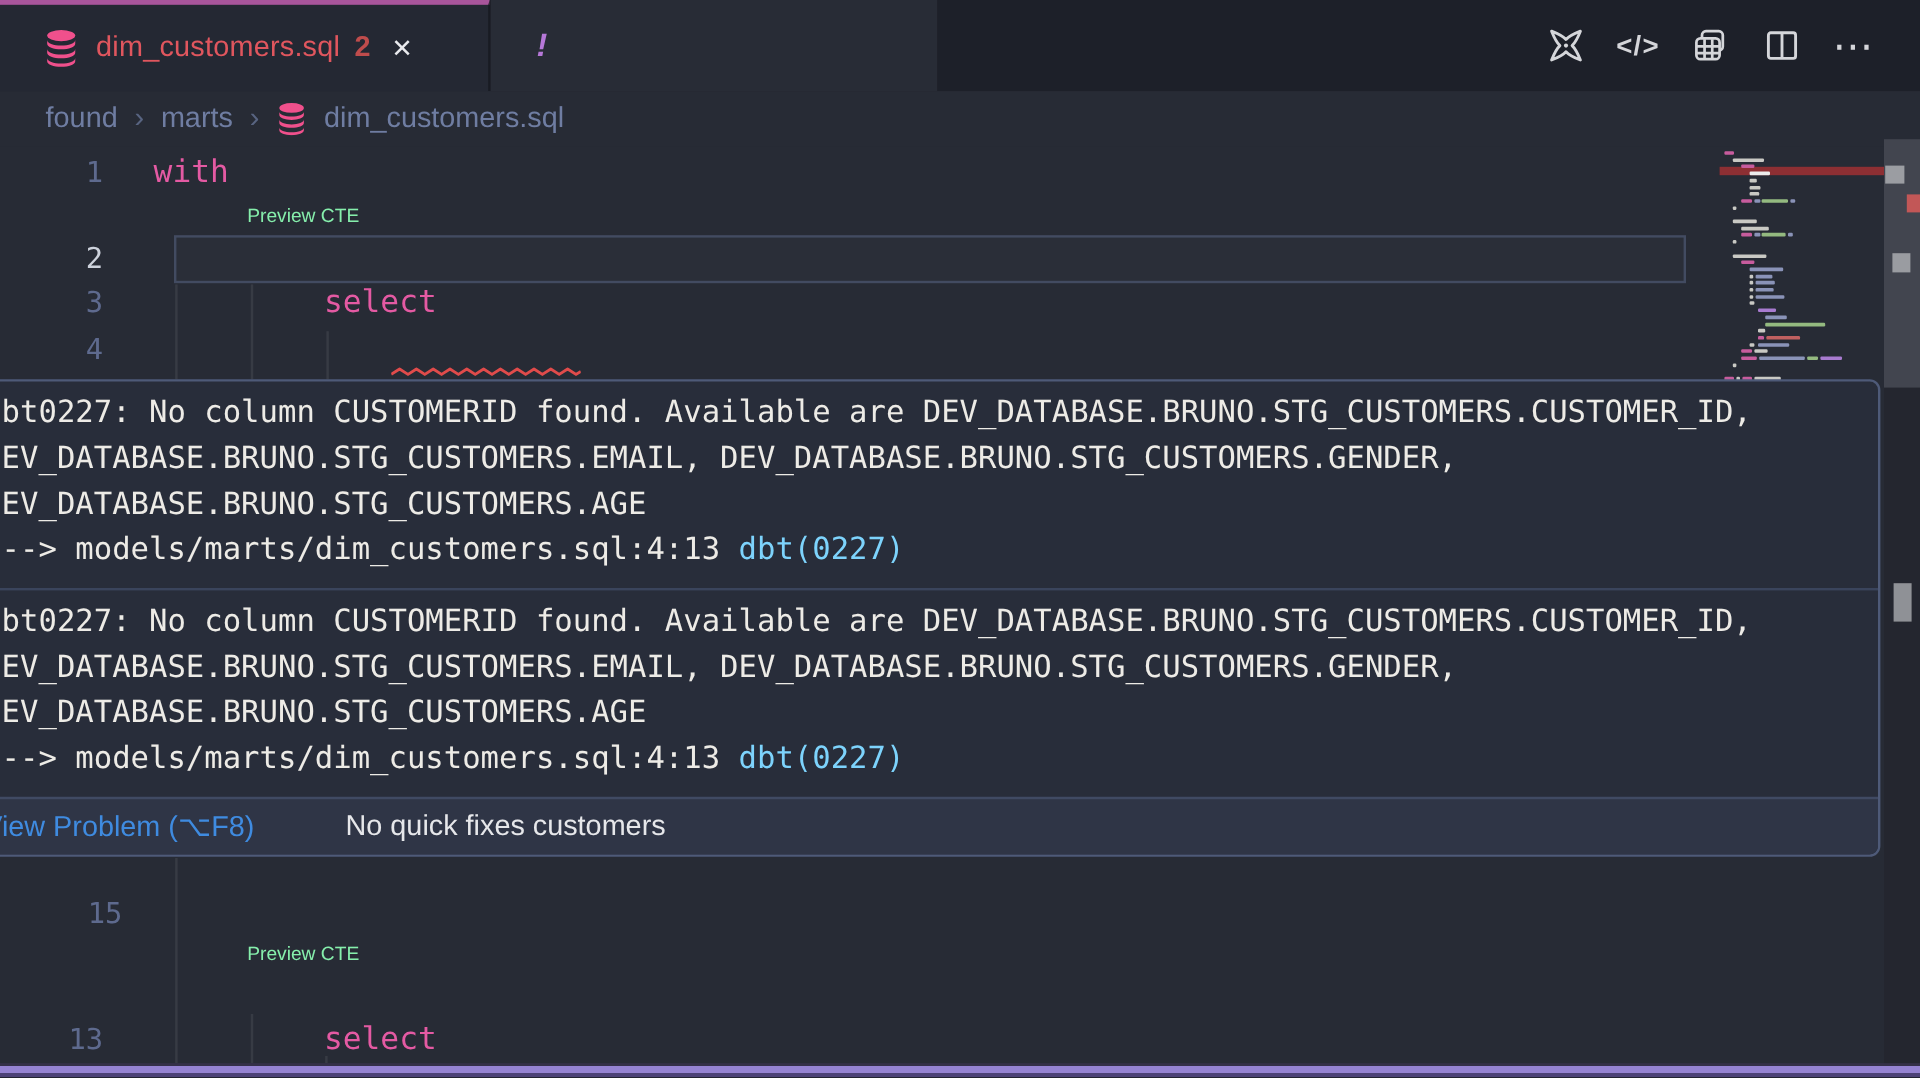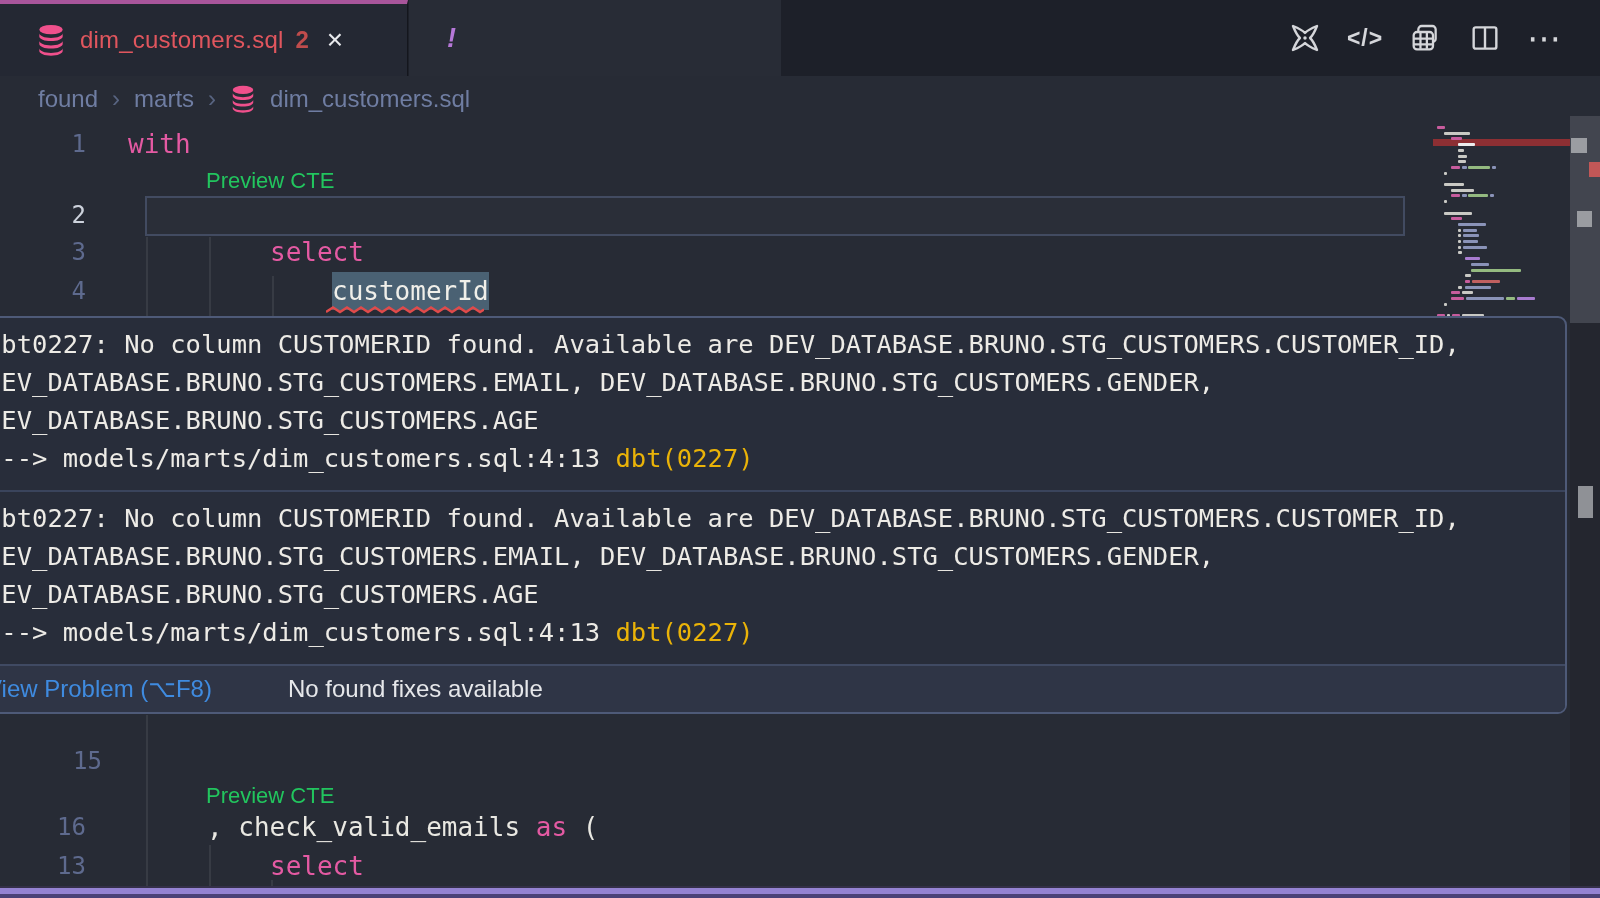--- a/index.html
+++ b/index.html
@@ -32,21 +32,21 @@
   .bc-db { width:26px; height:28px; }
   
   .editor { position:absolute; left:0; top:122px; width:1600px; height:776px; }
   .crow { position:absolute; left:0; height:38px; line-height:38px; white-space:pre;
     font-family:"DejaVu Sans Mono", monospace; font-size:26px; color:#e9e8e2; width:1400px; }
   .ln { position:absolute; left:0; top:0; width:86px; text-align:right; color:#5e6a8e; font-size:24px; }
   .ln-active { color:#cdd2dc; }
   .ct { position:absolute; top:0; }
   .tok-kw { color:#e45aa3; }
   .tok-fg { color:#e9e8e2; }
-  .codelens { position:absolute; left:206px; height:34px; line-height:34px; color:#22c55e; font-size:22px;
+  .codelens { position:absolute; left:206px; height:34px; line-height:34px; color:#86efac; font-size:16px;
     font-family:"Liberation Sans",sans-serif; cursor:pointer; }
   .curline { position:absolute; left:145px; top:74px; width:1260px; height:40px;
     border:2px solid #424b61; background:rgba(255,255,255,0.015); }
   .brkt { position:relative; background:#3b4252; box-shadow:0 0 0 2px #6b7590; color:#e9e8e2; }
   .cursor { position:absolute; right:-4px; top:3px; width:3px; height:30px; background:#dcdcdc; }
   .errword { background:#4a6173; color:#f0efe9; }
   .squiggle { position:absolute; left:326px; top:184px; width:158px; height:8px; }
   .guide { position:absolute; width:2px; background:rgba(255,255,255,0.08); }
   
   .minimap { position:absolute; left:1400px; top:0; width:170px; height:776px; cursor:pointer; }
@@ -54,21 +54,21 @@
   .mm-bar { position:absolute; height:3px; border-radius:1px; }
   .ruler { position:absolute; left:1570px; top:0; width:30px; height:776px; background:#24262f; }
   .thumb { position:absolute; left:1570px; top:-6px; width:30px; height:207px; background:#42454f; cursor:pointer; }
   .deco { position:absolute; }
   
   .hover-popup { position:absolute; left:-20px; top:194px; width:1587px; background:#282d3a;
     border:2px solid #4e5a78; border-radius:9px; z-index:30; overflow:hidden; }
   .hblock { padding:7px 10px 13px 4px; }
   .hline { font-family:"DejaVu Sans Mono", monospace; font-size:25.5px; line-height:38px;
     color:#edebe6; white-space:pre; }
-  .hsrc { color:#eab308; }
+  .hsrc { color:#7dd3fc; }
   .hdivider { height:0; border-top:2px solid #3a445c; }
   .hfooter { height:48px; background:#2f3546; border-top:2px solid #404a63;
     display:flex; align-items:center; padding-left:4px; }
   .hlink { color:#3f8be0; font-size:24px; cursor:pointer; white-space:pre; }
   .hfix { color:#e6e7ea; font-size:24px; margin-left:76px; }
   
   .bottombar { position:absolute; left:0; top:886px; width:1600px; height:12px;
     background:linear-gradient(180deg,#343048 0 2px,#9583d2 2px 8px,#4c4277 8px 100%); }
 </style>
 </head>
@@ -152,37 +152,32 @@
       <span class="ln ln-active">2</span>
     </div>
 
     <div class="crow" style="top:111px;">
       <span class="ln">3</span>
       <span class="ct tok-kw" style="left:270px;">select</span>
     </div>
 
     <div class="crow" style="top:150px;">
       <span class="ln">4</span>
-      <span class="ct errword" style="left:332px;">customerId</span>
     </div>
     <svg class="squiggle" viewBox="0 0 158 8" preserveAspectRatio="none">
       <polyline points="0,6 7,1.5 14,6 21,1.5 28,6 35,1.5 42,6 49,1.5 56,6 63,1.5 70,6 77,1.5 84,6 91,1.5 98,6 105,1.5 112,6 119,1.5 126,6 133,1.5 140,6 147,1.5 154,6 158,3.5" fill="none" stroke="#e04b4b" stroke-width="2.4"></polyline>
     </svg>
 
 
     <div class="crow" style="top:620px;margin-left:16px;">
       <span class="ln">15</span>
     </div>
 
     <div class="codelens" style="top:657px;">Preview CTE</div>
 
-    <div class="crow" style="top:686px;">
-      <span class="ln">16</span>
-      <span class="ct" style="left:207px;"><span class="tok-fg">, check_valid_emails </span><span class="tok-kw">as</span><span class="tok-fg"> (</span></span>
-    </div>
 
     <div class="crow" style="top:725px;">
       <span class="ln">13</span>
       <span class="ct tok-kw" style="left:270px;">select</span>
     </div>
 
     <div class="minimap">
       <div class="mm-errline"></div>
       <div id="mm-bars">
           <div class="mm-bar" style="left: 37px; top: 4px; width: 8px; background: rgb(199, 92, 157);"></div>
@@ -253,19 +248,19 @@
       </div>
       <div class="hdivider"></div>
       <div class="hblock">
         <div class="hline">dbt0227: No column CUSTOMERID found. Available are DEV_DATABASE.BRUNO.STG_CUSTOMERS.CUSTOMER_ID,</div>
         <div class="hline">DEV_DATABASE.BRUNO.STG_CUSTOMERS.EMAIL, DEV_DATABASE.BRUNO.STG_CUSTOMERS.GENDER,</div>
         <div class="hline">DEV_DATABASE.BRUNO.STG_CUSTOMERS.AGE</div>
         <div class="hline"><span> --&gt; models/marts/dim_customers.sql:4:13 </span><span class="hsrc">dbt(0227)</span></div>
       </div>
       <div class="hfooter">
         <span class="hlink">View Problem (⌥F8)</span>
-        <span class="hfix">No found fixes available</span>
+        <span class="hfix">No quick fixes customers</span>
       </div>
     </div>
   </div>
 
   <div class="bottombar"></div>
 </div>
 
 </body></html>

